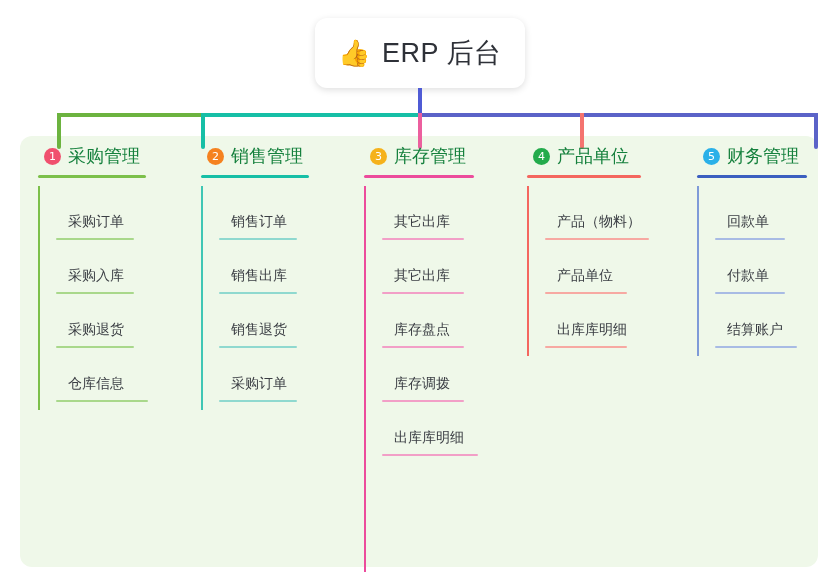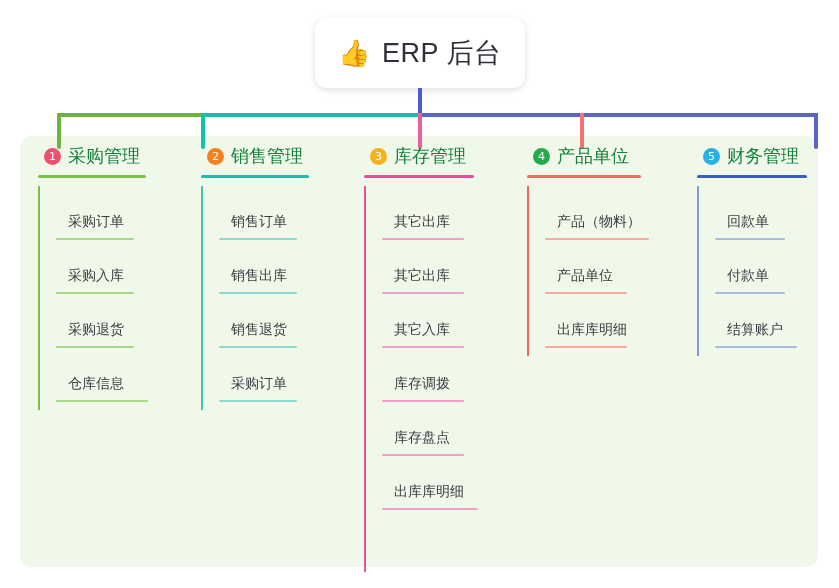--- a/index.html
+++ b/index.html
@@ -234,32 +234,28 @@
           <div class="spine" style="background: rgb(236, 76, 156); height: 386px;"></div>
           <div class="leaf">
             <span class="leaf-label">其它出库</span>
             <div class="leaf-rule" style="width: 82px; background: rgb(242, 159, 199);"></div>
           </div>
           <div class="leaf">
             <span class="leaf-label">其它出库</span>
             <div class="leaf-rule" style="width: 82px; background: rgb(242, 159, 199);"></div>
           </div>
           <div class="leaf">
-            <span class="leaf-label">其它入库</span>
+            <span class="leaf-label">库存盘点</span>
             <div class="leaf-rule" style="width: 82px; background: rgb(242, 159, 199);"></div>
           </div>
           <div class="leaf">
             <span class="leaf-label">库存调拨</span>
             <div class="leaf-rule" style="width: 82px; background: rgb(242, 159, 199);"></div>
           </div>
           <div class="leaf">
-            <span class="leaf-label">库存盘点</span>
-            <div class="leaf-rule" style="width: 82px; background: rgb(242, 159, 199);"></div>
-          </div>
-          <div class="leaf">
             <span class="leaf-label">出库库明细</span>
             <div class="leaf-rule" style="width: 96px; background: rgb(242, 159, 199);"></div>
           </div>
         </div>
       </div>
       <div class="column" style="left: 527px;">
         <div class="col-head">
           <span class="badge" style="background: rgb(35, 171, 76);">4</span>
           <span class="col-title">产品单位</span>
         </div>

